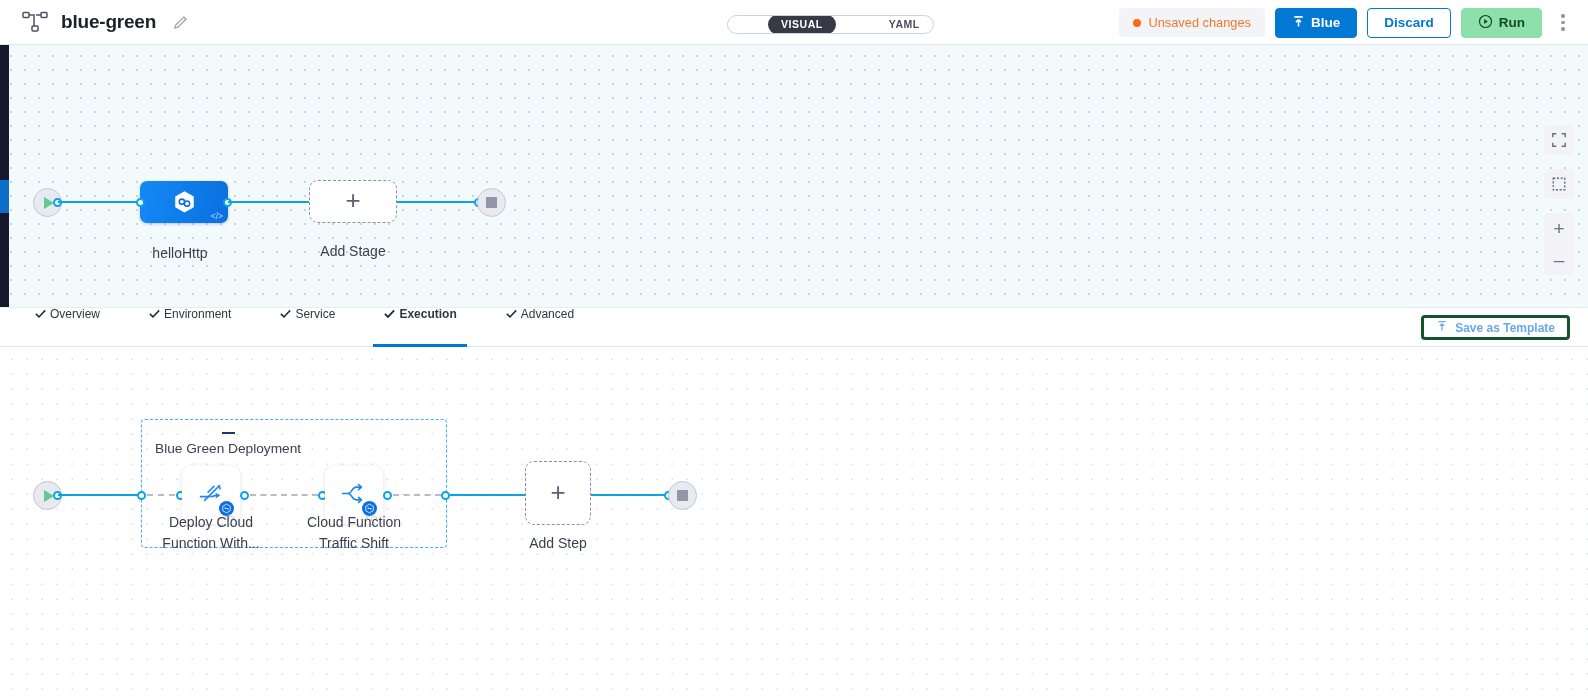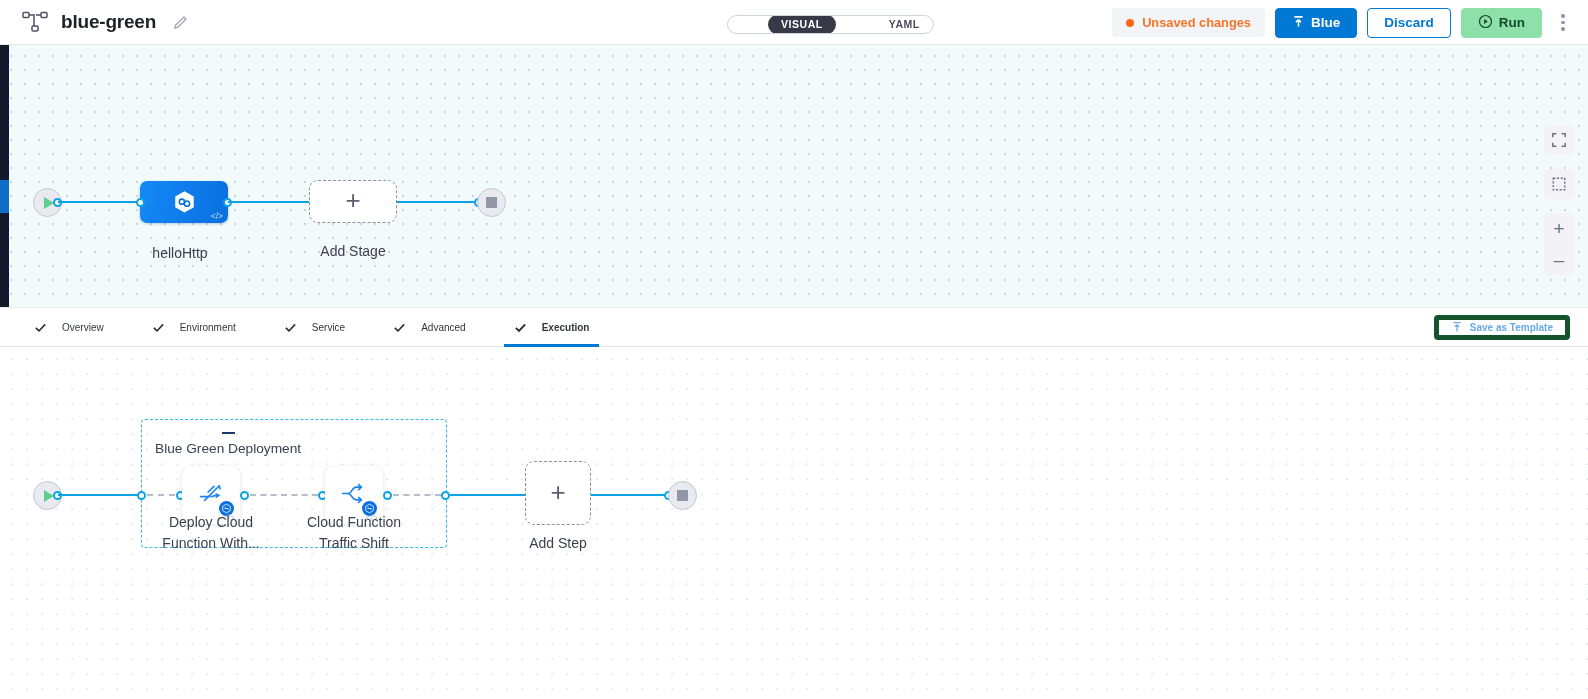--- a/index.html
+++ b/index.html
@@ -34,21 +34,21 @@
   .tg-seg.on { background: #383946; color: #fff; }
   .tg-seg.off { color: #4b4e5c; }
 
   .hdr-right {
     position: absolute; right: 14px; top: 0; height: 45px;
     display: flex; align-items: center; gap: 10px;
   }
   .unsaved {
     display: flex; align-items: center; gap: 8px;
     background: #f3f4f8; border-radius: 4px; height: 29px; padding: 0 14px;
-    font-size: 12.8px; font-weight: bold; color: #f4762a;
+    font-size: 12.8px; font-weight: normal; color: #f4762a;
   }
   .dot-orange { width: 8px; height: 8px; border-radius: 50%; background: #fb6a16; }
   .btn {
     display: flex; align-items: center; justify-content: center; gap: 6px;
     height: 30px; border-radius: 4px; font-size: 13.5px; font-weight: bold;
     cursor: pointer; padding: 0 16px; white-space: nowrap;
   }
   .btn-save { background: #0278d5; color: #fff; border: 1px solid #0278d5; }
   .btn-discard { background: #fff; color: #0278d5; border: 1px solid #0278d5; }
   .btn-run { background: #8ee0ab; color: #14492a; border: 1px solid #8ee0ab; }
@@ -120,32 +120,32 @@
   }
   .step-badge { position: absolute; right: 6px; bottom: 8px; width: 15px; height: 15px;
     border-radius: 50%; background: #0b6fe0; display: flex; align-items: center; justify-content: center; }
 
   
   .tabbar {
     position: absolute; top: 307px; left: 0; width: 1588px; height: 40px;
     background: #fff; border-top: 1px solid #e9edf2; border-bottom: 1px solid #e0e5ec;
     display: flex; align-items: center;
   }
-  .tab { display: flex; align-items: center; gap: 15px; height: 40px; padding: 0 24px;
-    font-size: 10px; color: #32363f; cursor: pointer; position: relative; }
+  .tab { display: flex; align-items: flex-start; gap: 3px; height: 40px; padding: 0 24px;
+    font-size: 12px; color: #32363f; cursor: pointer; position: relative; }
   .tab:first-child { margin-left: 10px; }
   .tab.active { font-weight: bold; }
   .tab.active::after { content: ""; position: absolute; left: 14px; right: 14px; bottom: 0;
     height: 3px; background: #0278d5; }
   .check { width: 13px; height: 13px; color: #282c34; }
   .tpl-btn {
     position: absolute; right: 18px; top: 7px; height: 25px; padding: 0 12px;
-    border: 5px solid #14532d; border-radius: 4px; background: #fff;
+    border: 3px solid #14532d; border-radius: 4px; background: #fff;
     display: flex; align-items: center; gap: 7px;
-    font-size: 10px; font-weight: bold; color: #6aa9e6; cursor: pointer;
+    font-size: 12px; font-weight: bold; color: #6aa9e6; cursor: pointer;
   }
 
   
   .stage-group {
     position: absolute; border: 1.6px dashed #34b8f0; border-radius: 4px;
     background: rgba(255,255,255,0.0);
   }
   .group-title { position: absolute; left: 13px; top: 12px; display: flex;
     align-items: center; gap: 7px; font-size: 13.7px; color: #3b4150; flex-direction: column; }
   .group-dash { width: 13px; height: 2.2px; background: #1b3a6b; }
@@ -299,35 +299,35 @@
       <span>Environment</span>
     </div>
     <div class="tab">
       <span class="check">
         <svg viewBox="0 0 14 14" width="13" height="13" fill="none" stroke="#282c34" stroke-width="1.7">
             <path d="M2 7.4l3.4 3.3L12 3.6"></path>
           </svg>
       </span>
       <span>Service</span>
     </div>
+    <div class="tab active">
+      <span class="check">
+        <svg viewBox="0 0 14 14" width="13" height="13" fill="none" stroke="#282c34" stroke-width="2">
+            <path d="M2 7.4l3.4 3.3L12 3.6"></path>
+          </svg>
+      </span>
+      <span>Execution</span>
+    </div>
     <div class="tab">
       <span class="check">
         <svg viewBox="0 0 14 14" width="13" height="13" fill="none" stroke="#282c34" stroke-width="1.7">
             <path d="M2 7.4l3.4 3.3L12 3.6"></path>
           </svg>
       </span>
       <span>Advanced</span>
-    </div>
-    <div class="tab active">
-      <span class="check">
-        <svg viewBox="0 0 14 14" width="13" height="13" fill="none" stroke="#282c34" stroke-width="2">
-            <path d="M2 7.4l3.4 3.3L12 3.6"></path>
-          </svg>
-      </span>
-      <span>Execution</span>
     </div>
 
     <div class="tpl-btn">
       <span>
         <svg viewBox="0 0 14 14" width="12" height="12" fill="none" stroke="#6aa9e6" stroke-width="1.5">
           <path d="M2.8 2h8.4M7 12.2V4.4M7 4.4L4.6 6.8M7 4.4l2.4 2.4"></path>
         </svg>
       </span>
       <span>Save as Template</span>
     </div>

